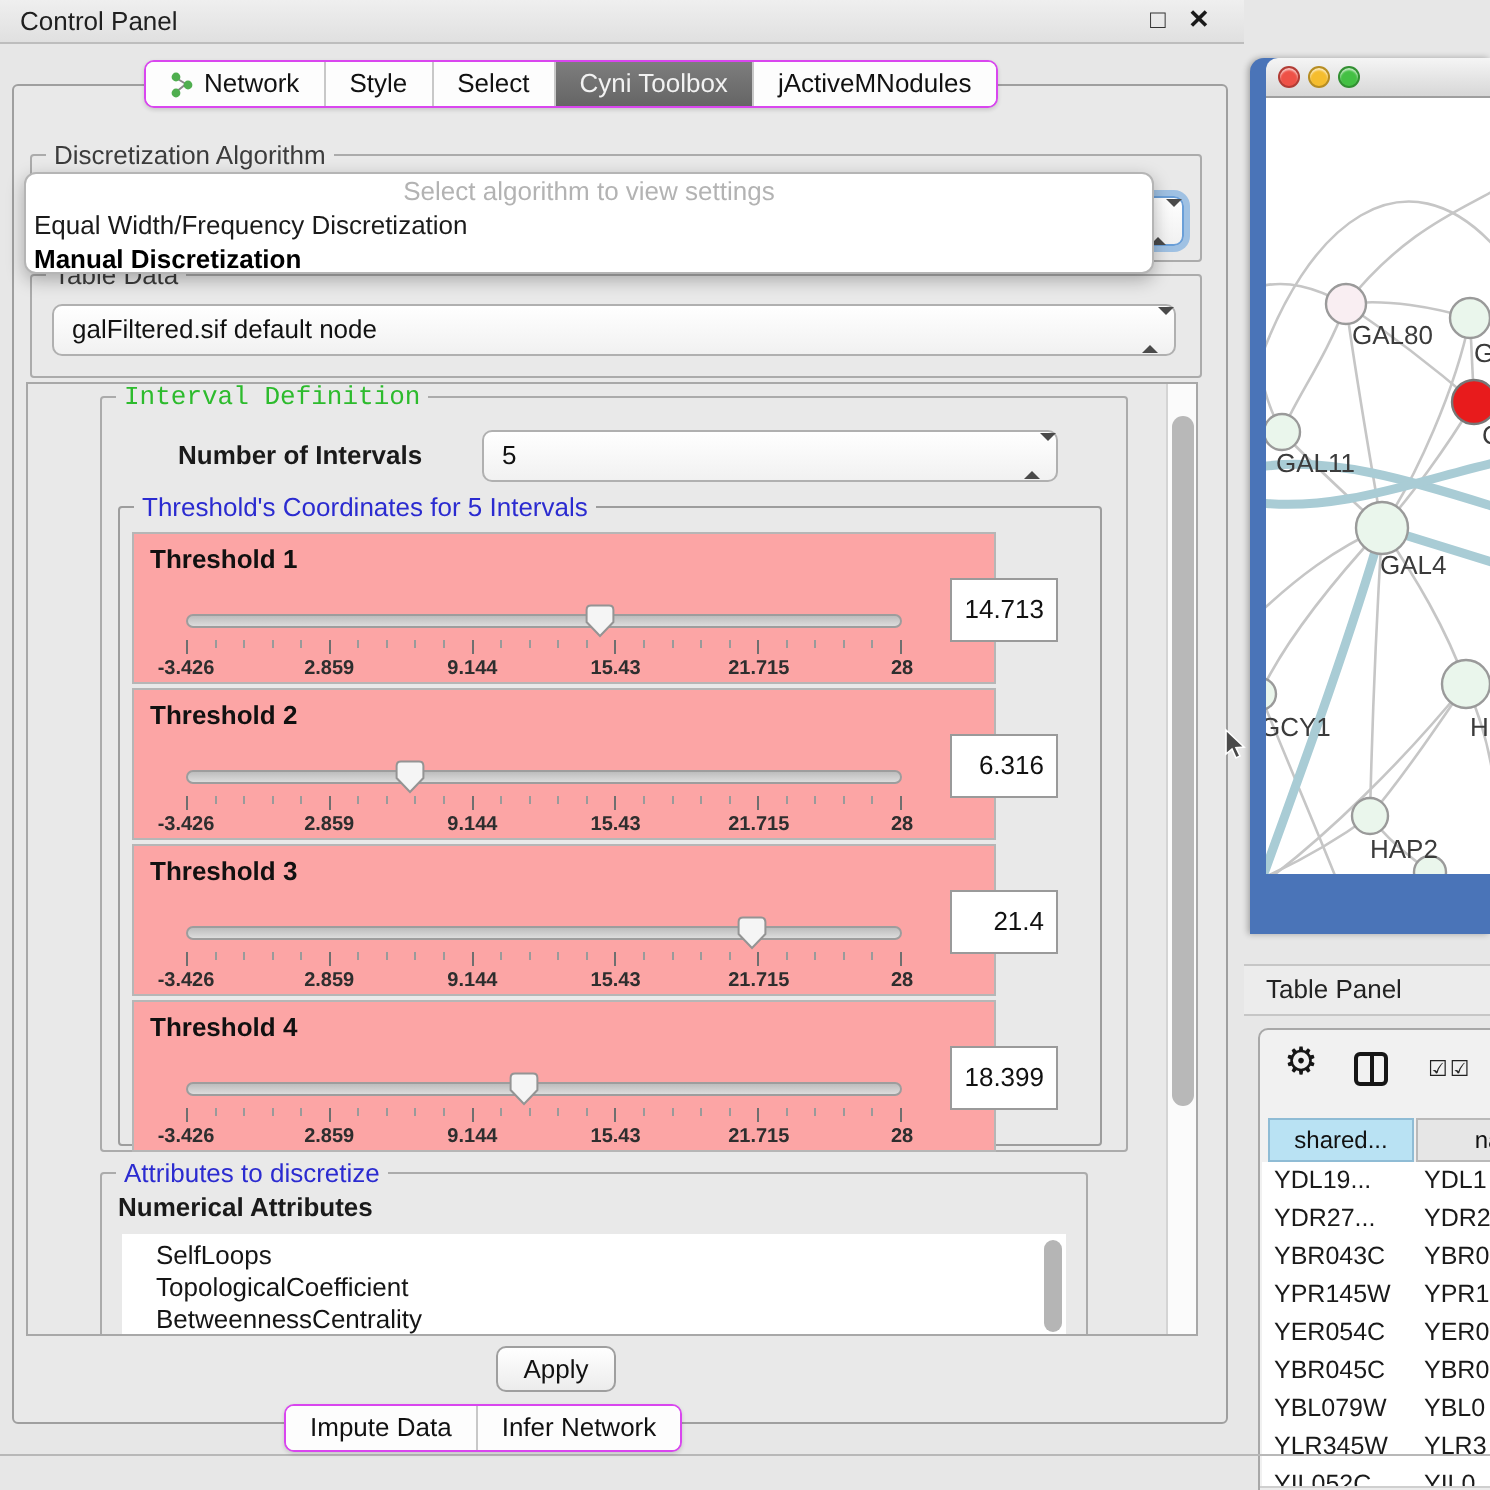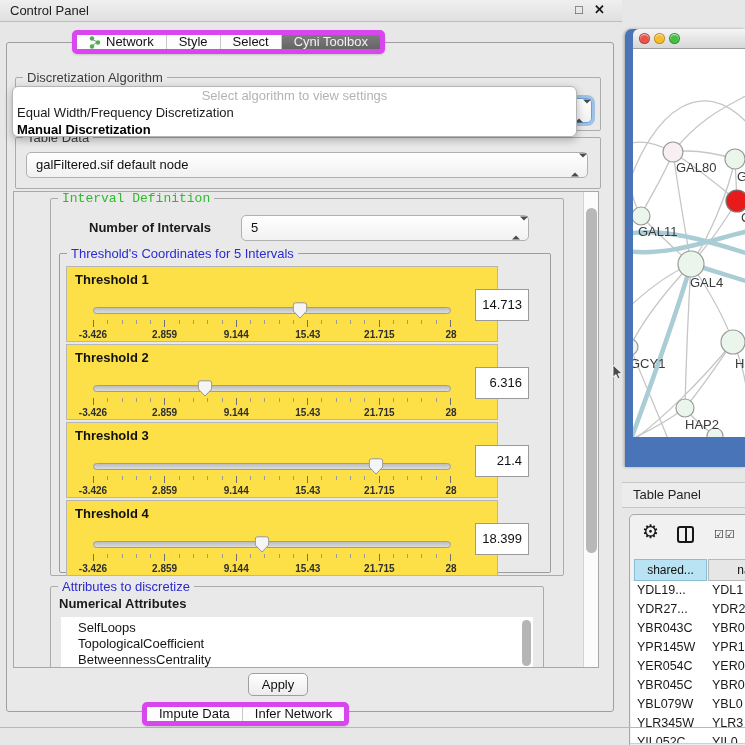--- a/index.html
+++ b/index.html
@@ -6,21 +6,21 @@
   html,body { width:745px; height:745px; overflow:hidden; }
   body { font-family:"Liberation Sans", sans-serif; background:#e7e7e7; position:relative; font-size:13px; color:#1a1a1a; }
 
   
   #control-panel { position:absolute; left:0; top:0; width:622px; height:745px; background:#e7e7e7; }
   .titlebar { position:absolute; left:0; top:0; width:622px; height:22px; background:linear-gradient(#efefef,#e0e0e0); border-bottom:1px solid #bdbdbd; }
   .titlebar .tb-title { position:absolute; left:10px; top:3px; font-size:13px; color:#202020; }
   .tb-float { position:absolute; left:575px; top:2px; font-size:13px; color:#333; cursor:default; }
   .tb-close { position:absolute; left:594px; top:2px; font-size:13px; font-weight:bold; color:#1a1a1a; }
 
-  .tabbar { position:absolute; display:flex; height:24px; background:#ffffff; border:5px solid #d946ef; border-radius:5px; overflow:hidden; box-shadow:0 1px 2px rgba(0,0,0,.15); z-index:6; }
+  .tabbar { position:absolute; display:flex; height:24px; background:#ffffff; border:1px solid #d946ef; border-radius:5px; overflow:hidden; box-shadow:0 1px 2px rgba(0,0,0,.15); z-index:6; }
   .tab { padding:0 12px; line-height:22px; font-size:13px; color:#111; background:#fdfdfd; border-left:1px solid #c8c8c8; white-space:nowrap; display:flex; align-items:center; gap:5px; }
   .tab:first-child { border-left:none; }
   .tab.selected { background:linear-gradient(#7d7d7d,#656565); color:#f2f2f2; }
   #top-tabs { left:72px; top:30px; }
   #bottom-tabs { left:142px; top:702px; }
 
   .content-panel { position:absolute; left:6px; top:42px; width:608px; height:670px; border:1px solid #9f9f9f; border-radius:3px; background:#e9e9e9; }
 
   .group { position:absolute; border:1px solid #ababab; border-radius:2px; }
   .group > .gtitle { position:absolute; top:-8px; left:7px; background:#e9e9e9; padding:0 4px; font-size:13px; line-height:15px; color:#3c3c3c; }
@@ -41,21 +41,21 @@
   #algo-popup .prow { height:17px; line-height:17px; font-size:13px; padding:0 4px; white-space:nowrap; }
   #algo-popup .ph { color:#b3b3b3; text-align:center; }
   #algo-popup .opt-bold { font-weight:bold; color:#000; }
 
   
   #main-scroll { position:absolute; left:6px; top:148px; width:586px; height:477px; border:1px solid #a8a8a8; background:#e9e9e9; overflow:hidden; }
   .vsb { position:absolute; right:0; top:0; width:15px; height:100%; background:#fbfbfb; border-left:1px solid #d4d4d4; }
   .vsb .thumb { position:absolute; left:2px; width:11px; background:#b8b8b8; border-radius:6px; }
 
   
-  .th-panel { position:absolute; left:6px; width:432px; height:76px; border:1px solid #b6b6b6; background:#fde047; }
+  .th-panel { position:absolute; left:6px; width:432px; height:76px; border:1px solid #b6b6b6; background:#fca5a5; }
   .th-label { position:absolute; left:8px; top:5px; font-weight:bold; font-size:13px; color:#111; }
   .slider-wrap { position:absolute; left:26px; top:40px; width:358px; }
   .track { position:relative; width:358px; height:7px; border-radius:4px; background:linear-gradient(#bdbdbd,#dcdcdc); border:1px solid #9d9d9d; }
   .th-handle { position:absolute; top:-6px; width:15px; height:17px; transform:translateX(-50%); margin-left:1px; }
   .ticks-minor { position:absolute; left:0; top:13px; width:359px; height:4px;
      background:repeating-linear-gradient(to right,#9a9a9a 0 1px,transparent 1px 14.28px); }
   .ticks-major { position:absolute; left:0; top:13px; width:359px; height:7px;
      background:repeating-linear-gradient(to right,#6f6f6f 0 1px,transparent 1px 71.4px); }
   .tick-labels { position:absolute; left:0; top:22px; width:358px; height:12px; }
   .tick-labels span { position:absolute; transform:translateX(-50%); font-size:10px; font-weight:bold; color:#2e2e2e; white-space:nowrap; }
@@ -121,20 +121,23 @@
       <span>Network</span>
     </div>
     <div class="tab">
         <span>Style</span>
       </div>
     <div class="tab">
         <span>Select</span>
       </div>
     <div class="tab selected">
         <span>Cyni Toolbox</span>
+      </div>
+    <div class="tab">
+        <span>jActiveMNodules</span>
       </div>
   </div>
 
   <div class="content-panel">
 
     <div class="group" style="left:8px; top:34px; width:586px; height:54px;">
       <span class="gtitle">Discretization Algorithm</span>
       <div class="combo focus-combo" style="left:10px; top:20px; width:566px; height:25px;">
         <span class="stepper"><span class="up"></span><span class="dn"></span></span>
       </div>

